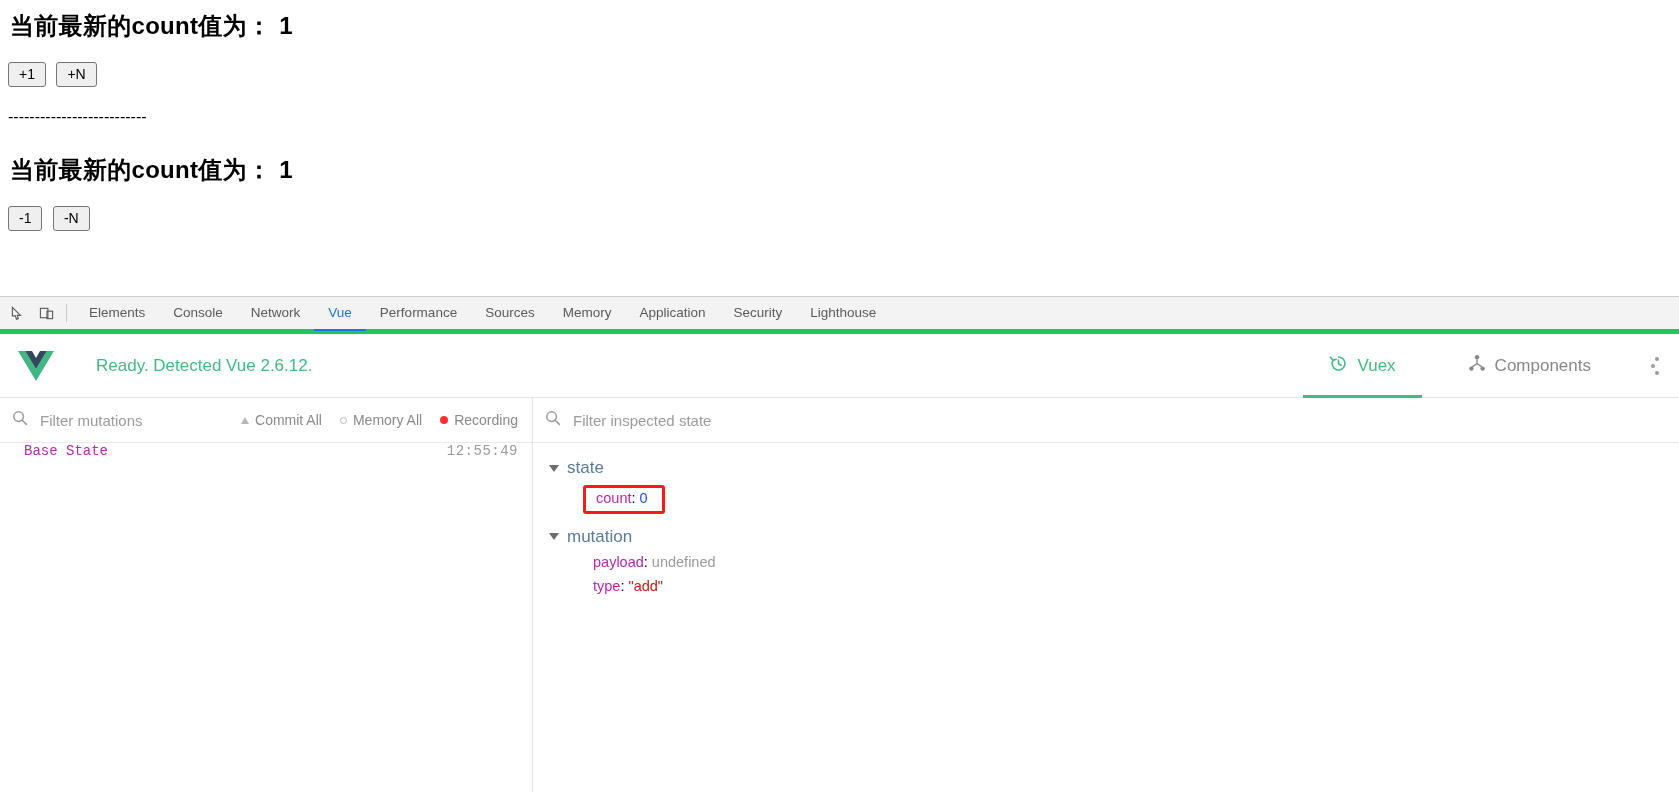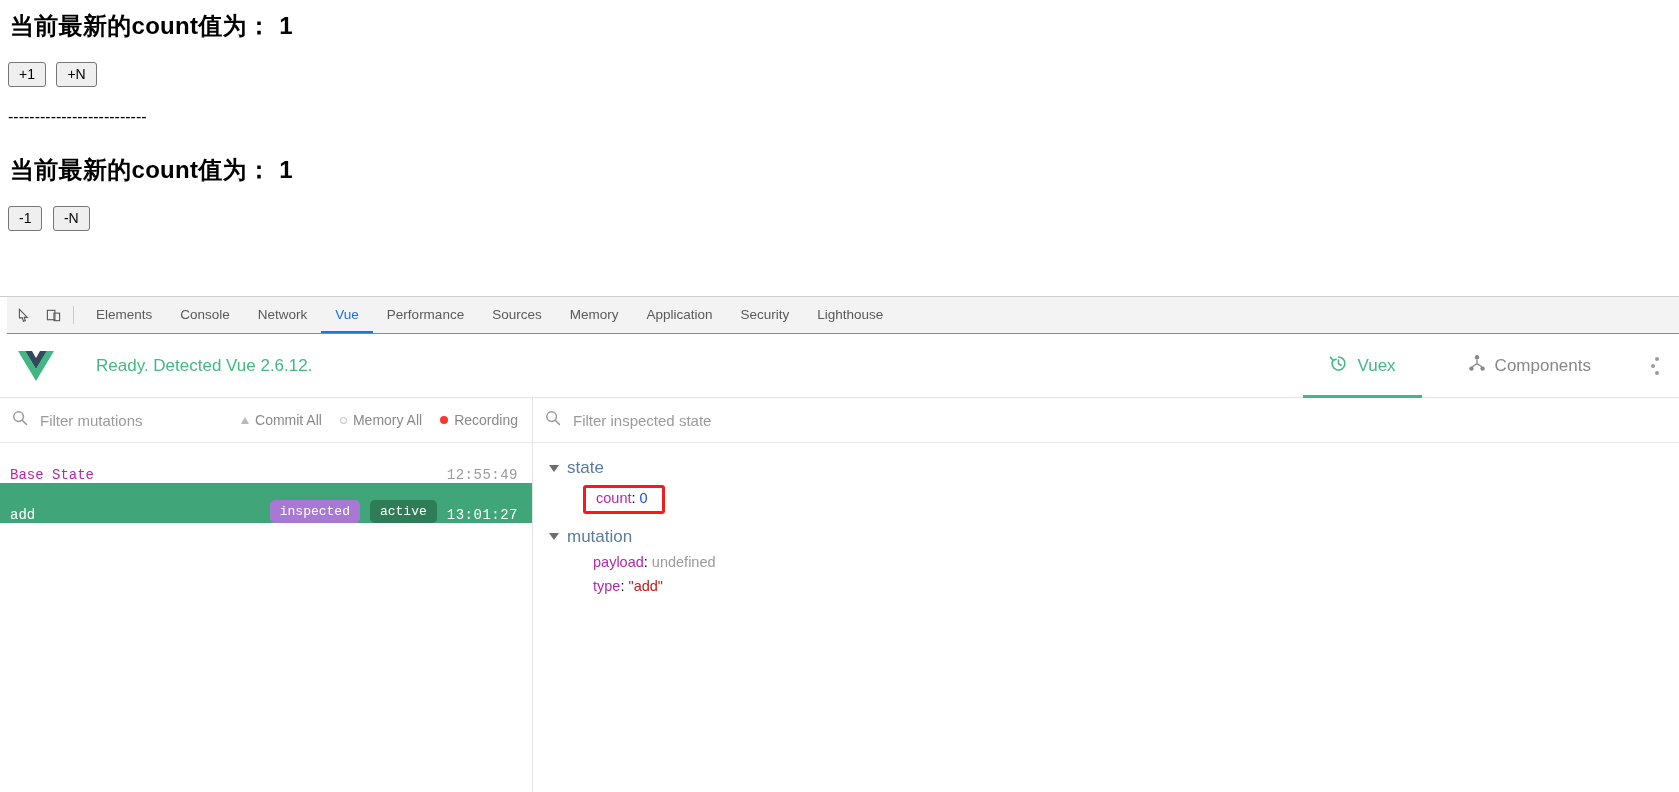--- a/index.html
+++ b/index.html
@@ -59,23 +59,22 @@
     width: 1679px; height: 496px;
     background: #fff;
     border-top: 1px solid #cdcdcd;
   }
 
   
   .dt-tabstrip {
     display: flex; align-items: center;
     height: 37px;
     background: #f3f3f3;
-    border-bottom: 1px solid #22c55e;
+    border-bottom: 5px solid #22c55e;
     padding-left: 4px;
-    margin-left: 7px;
   }
   .dt-tool-btn {
     width: 28px; height: 28px;
     display: flex; align-items: center; justify-content: center;
     cursor: pointer;
   }
   .dt-sep {
     width: 1px; height: 18px; background: #cacaca; margin: 0 8px 0 6px;
   }
   .dt-tab {
@@ -179,23 +178,23 @@
     width: 7px; height: 7px; border-radius: 50%;
     border: 1.5px solid #b9b9b9;
   }
   .tb-dot-rec {
     width: 8px; height: 8px; border-radius: 50%; background: #f33;
   }
 
   
   .mut-list { flex: 1; overflow: hidden; }
   .mut-row {
-    display: flex; align-items: flex-end;
+    display: flex; align-items: flex-start;
     height: 40px;
-    padding: 0 14px 0 10px;
+    padding: 0 14px 0 24px;
     font-family: "Liberation Mono", monospace;
     font-size: 14px;
     cursor: pointer;
   }
   .mut-row .label { color: #b529aa; }
   .mut-row .spacer { flex: 1; }
   .mut-row .time { color: #9b9b9b; font-size: 14px; letter-spacing: .5px; }
   .mut-row.active {
     background: #40a578;
   }
@@ -371,27 +370,20 @@
       </div>
 
       <div class="mut-list">
 
         <div class="mut-row">
           <span class="label">Base State</span>
           <span class="spacer"></span>
           <span class="time">12:55:49</span>
         </div>
 
-        <div class="mut-row active">
-          <span class="label">add</span>
-          <span class="spacer"></span>
-          <span class="badge inspected">inspected</span>
-          <span class="badge active-b">active</span>
-          <span class="time">13:01:27</span>
-        </div>
 
       </div>
     </div>
 
     <div class="pane-right">
 
       <div class="pane-toolbar">
         <span class="search-icon">
           <svg width="16" height="16" viewBox="0 0 16 16">
             <circle cx="6.6" cy="6.6" r="4.8" fill="none" stroke="#9b9b9b" stroke-width="1.5"></circle>

